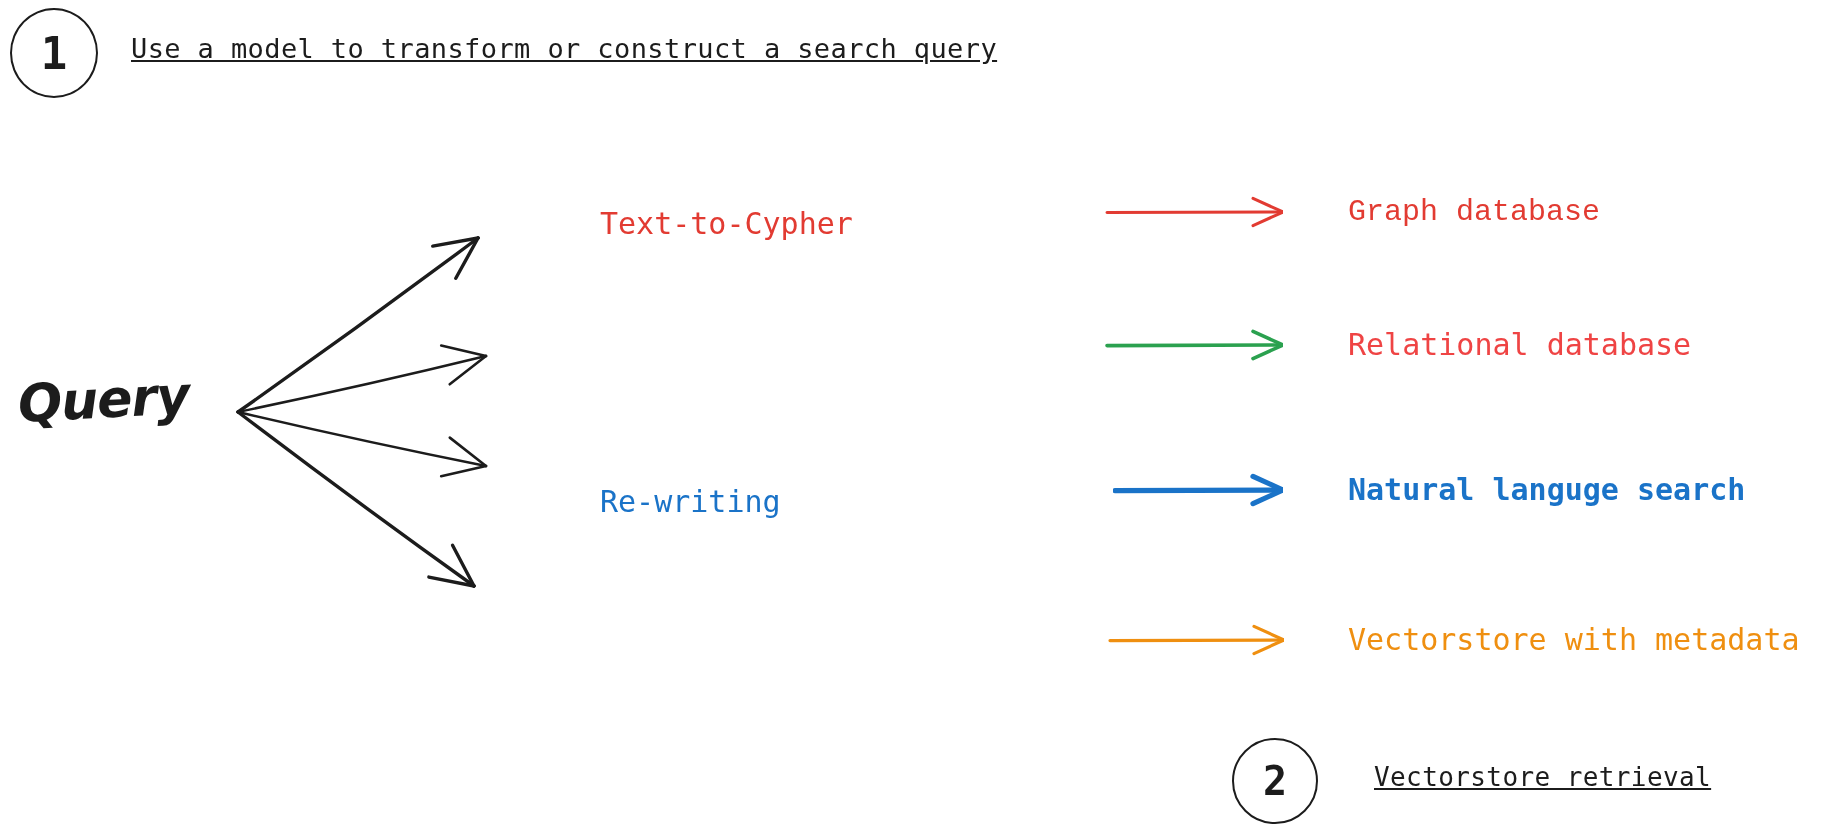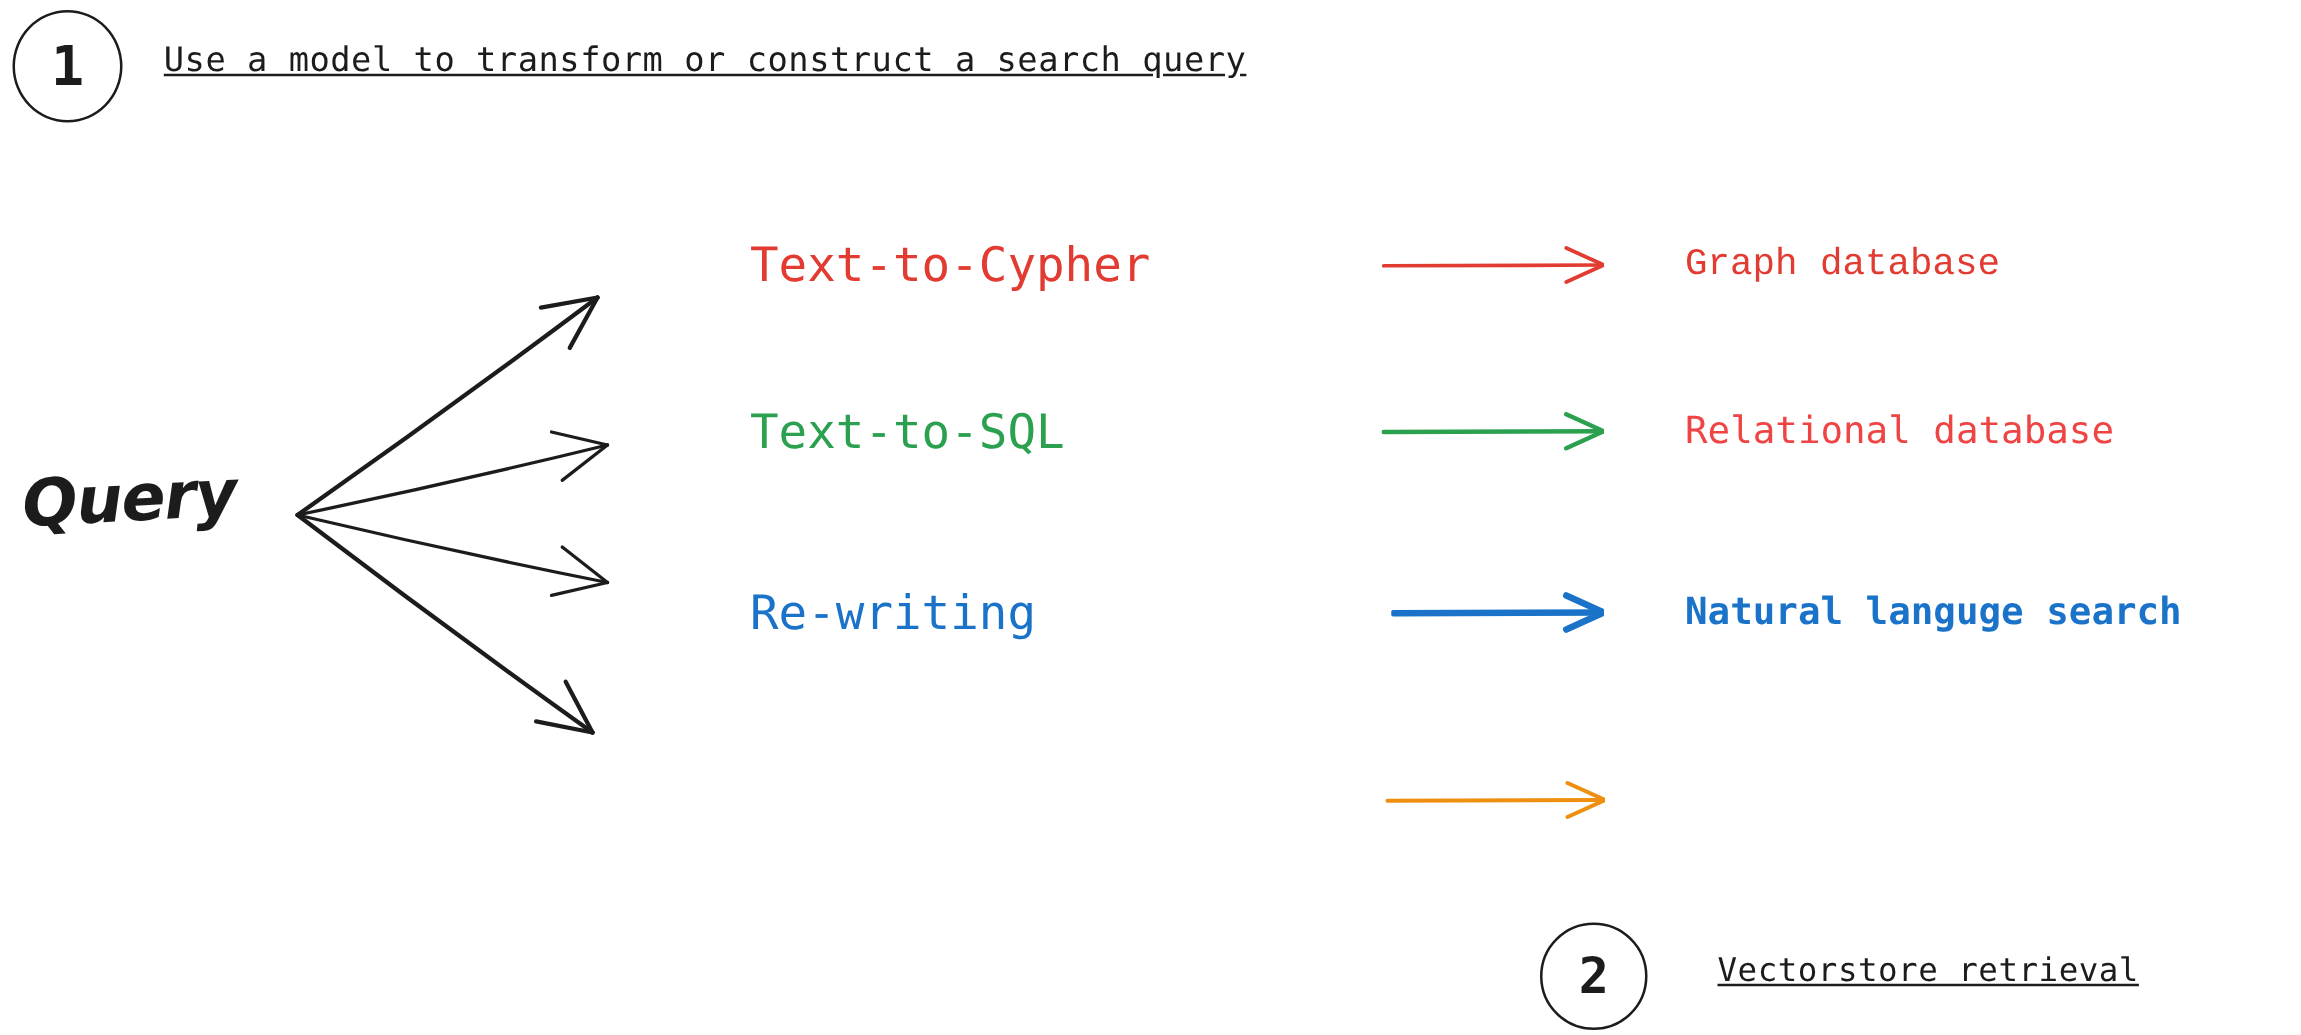--- a/index.html
+++ b/index.html
@@ -98,25 +98,25 @@
   .row {
     position: absolute;
     left: 0;
     width: 1841px;
     height: 56px;
     display: block;
   }
   .row-source {
     position: absolute;
     left: 600px;
-    top: 0;
+    top: 12px;
     height: 56px;
     line-height: 56px;
     font-family: "DejaVu Sans Mono", "Liberation Mono", monospace;
-    font-size: 38px;
+    font-size: 30px;
     white-space: pre;
     user-select: none;
   }
   .row-target {
     position: absolute;
     left: 1348px;
     top: 0;
     height: 56px;
     line-height: 56px;
     font-family: "DejaVu Sans Mono", "Liberation Mono", monospace;
@@ -162,21 +162,20 @@
         <svg width="178" height="56" viewBox="0 0 178 56">
           <line x1="2" y1="28.6" x2="178" y2="28" stroke="#e23b32" stroke-width="3" stroke-linecap="round"></line>
           <line x1="178" y1="28" x2="148" y2="14.4" stroke="#e23b32" stroke-width="3" stroke-linecap="round"></line>
           <line x1="178" y1="28" x2="148" y2="41.6" stroke="#e23b32" stroke-width="3" stroke-linecap="round"></line>
         </svg>
       </div>
     <div class="row-target" style="color: rgb(226, 59, 50); font-family: Liberation Mono, monospace;">Graph database</div>
   </div>
 
   <div class="row" style="top: 317px;">
-    <div class="row-source" style="color: rgb(43, 161, 79);">Text-to-SQL</div>
     <div class="row-arrow" style="left: 1105px; width: 178px;">
         <svg width="178" height="56" viewBox="0 0 178 56">
           <line x1="2" y1="28.6" x2="178" y2="28" stroke="#2ba14f" stroke-width="3.6" stroke-linecap="round"></line>
           <line x1="178" y1="28" x2="148" y2="14.4" stroke="#2ba14f" stroke-width="3.6" stroke-linecap="round"></line>
           <line x1="178" y1="28" x2="148" y2="41.6" stroke="#2ba14f" stroke-width="3.6" stroke-linecap="round"></line>
         </svg>
       </div>
     <div class="row-target" style="color: #ef4444;">Relational database</div>
   </div>
 
@@ -193,18 +192,19 @@
   </div>
 
   <div class="row" style="top: 612px;">
     <div class="row-arrow" style="left: 1108px; width: 176px;">
         <svg width="176" height="56" viewBox="0 0 176 56">
           <line x1="2" y1="28.6" x2="176" y2="28" stroke="#ef8f10" stroke-width="3.2" stroke-linecap="round"></line>
           <line x1="176" y1="28" x2="146" y2="14.4" stroke="#ef8f10" stroke-width="3.2" stroke-linecap="round"></line>
           <line x1="176" y1="28" x2="146" y2="41.6" stroke="#ef8f10" stroke-width="3.2" stroke-linecap="round"></line>
         </svg>
       </div>
+    <div class="row-target" style="color: rgb(239, 143, 16);">Vectorstore with metadata</div>
   </div>
 
   <div class="step-badge" id="badge-2">2</div>
   <div class="step-caption" id="caption-2">Vectorstore retrieval</div>
 
 </div>
 
 </body></html>

